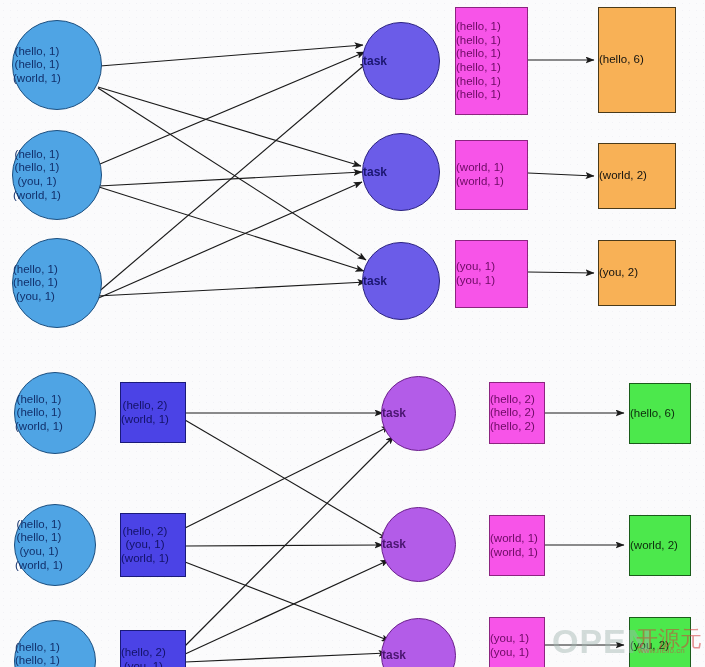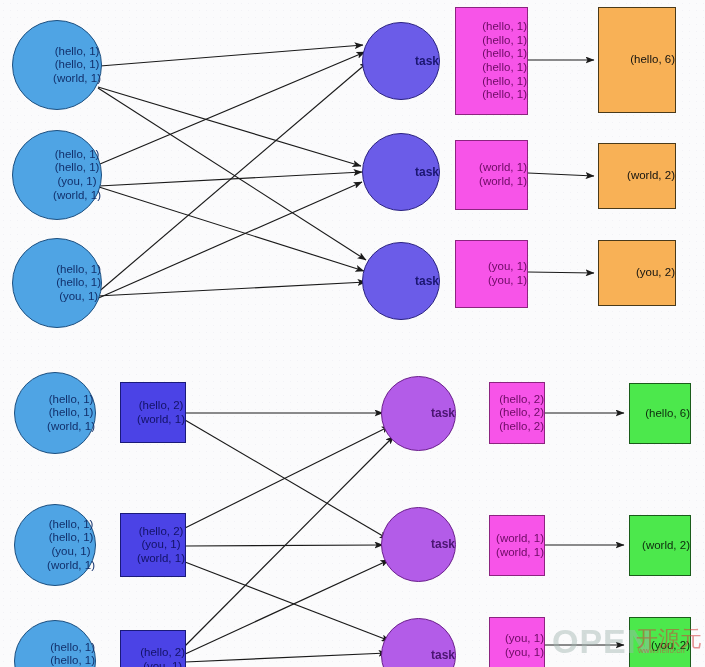--- a/index.html
+++ b/index.html
@@ -15,21 +15,21 @@
     position:absolute;left:0;top:0;width:705px;height:667px;
     background-color:#fbfbfc;
     background-image:
       radial-gradient(circle, #ececf2 0.6px, transparent 0.7px),
       radial-gradient(circle, #f2f2f6 0.5px, transparent 0.6px);
     background-size:28px 28px, 7px 7px;
     background-position:0 0, 0 0;
   }
   svg#wires{position:absolute;left:0;top:0;width:705px;height:667px;pointer-events:none;}
 
-  .node{position:absolute;box-sizing:border-box;display:flex;align-items:center;justify-content:flex-end;}
+  .node{position:absolute;box-sizing:border-box;display:flex;align-items:center;justify-content:flex-start;}
   .node .txt{
     text-align:center;line-height:1.18;white-space:pre-line;
     pointer-events:none;user-select:none;
   }
 
   
   .circ-in{
     border-radius:50%;
     background:#4fa4e4;
     border:1.4px solid #1c4f80;

